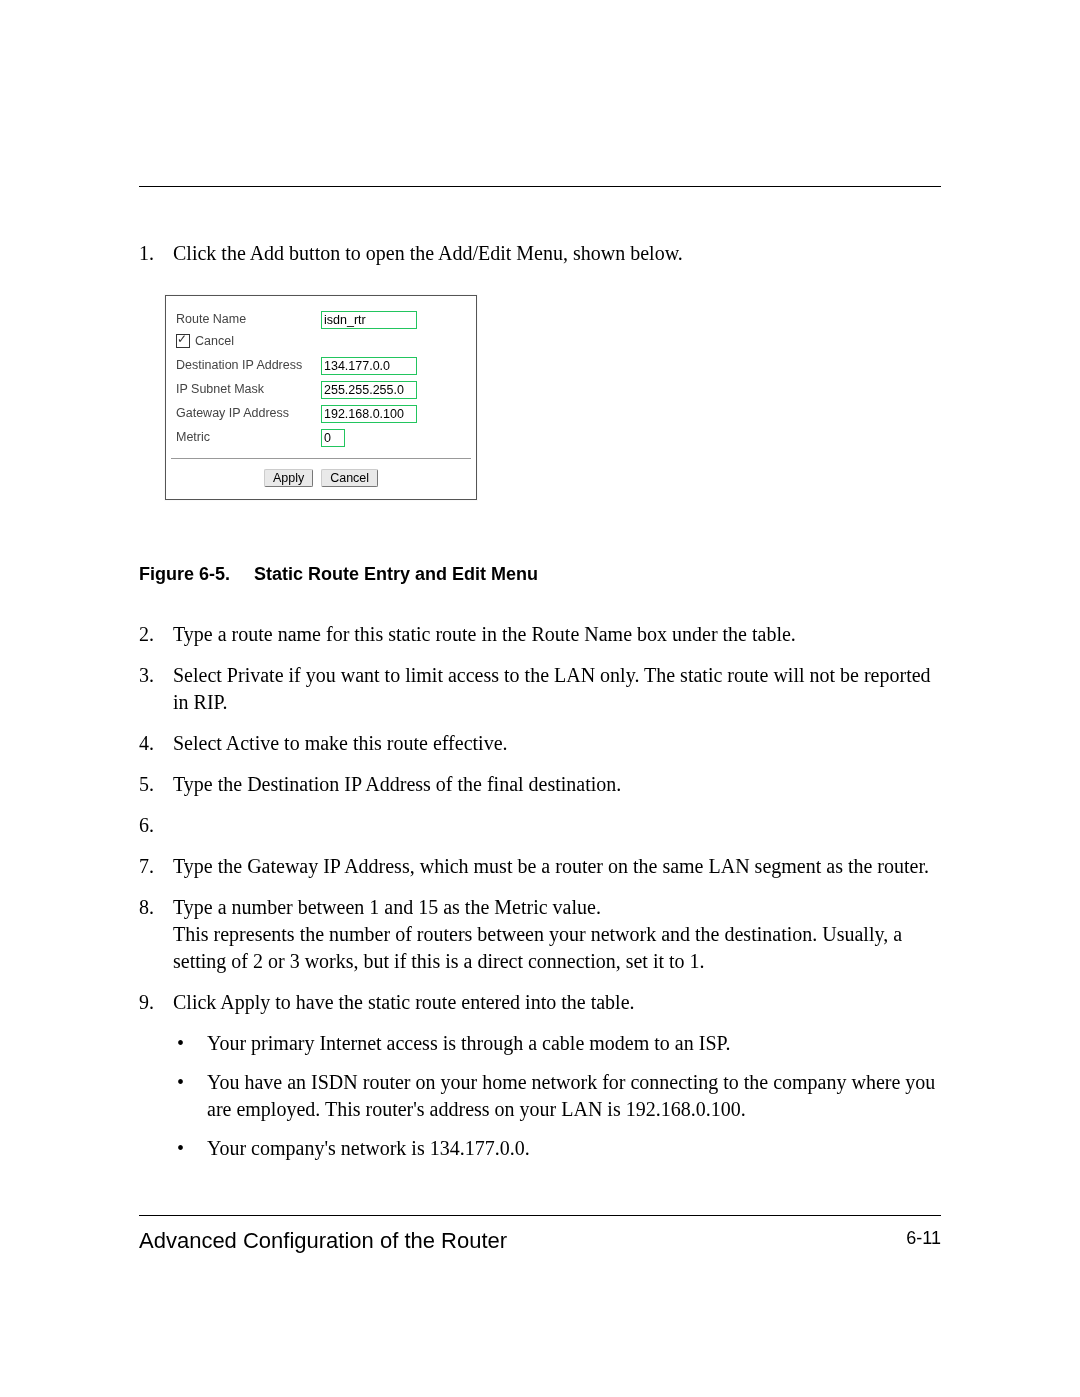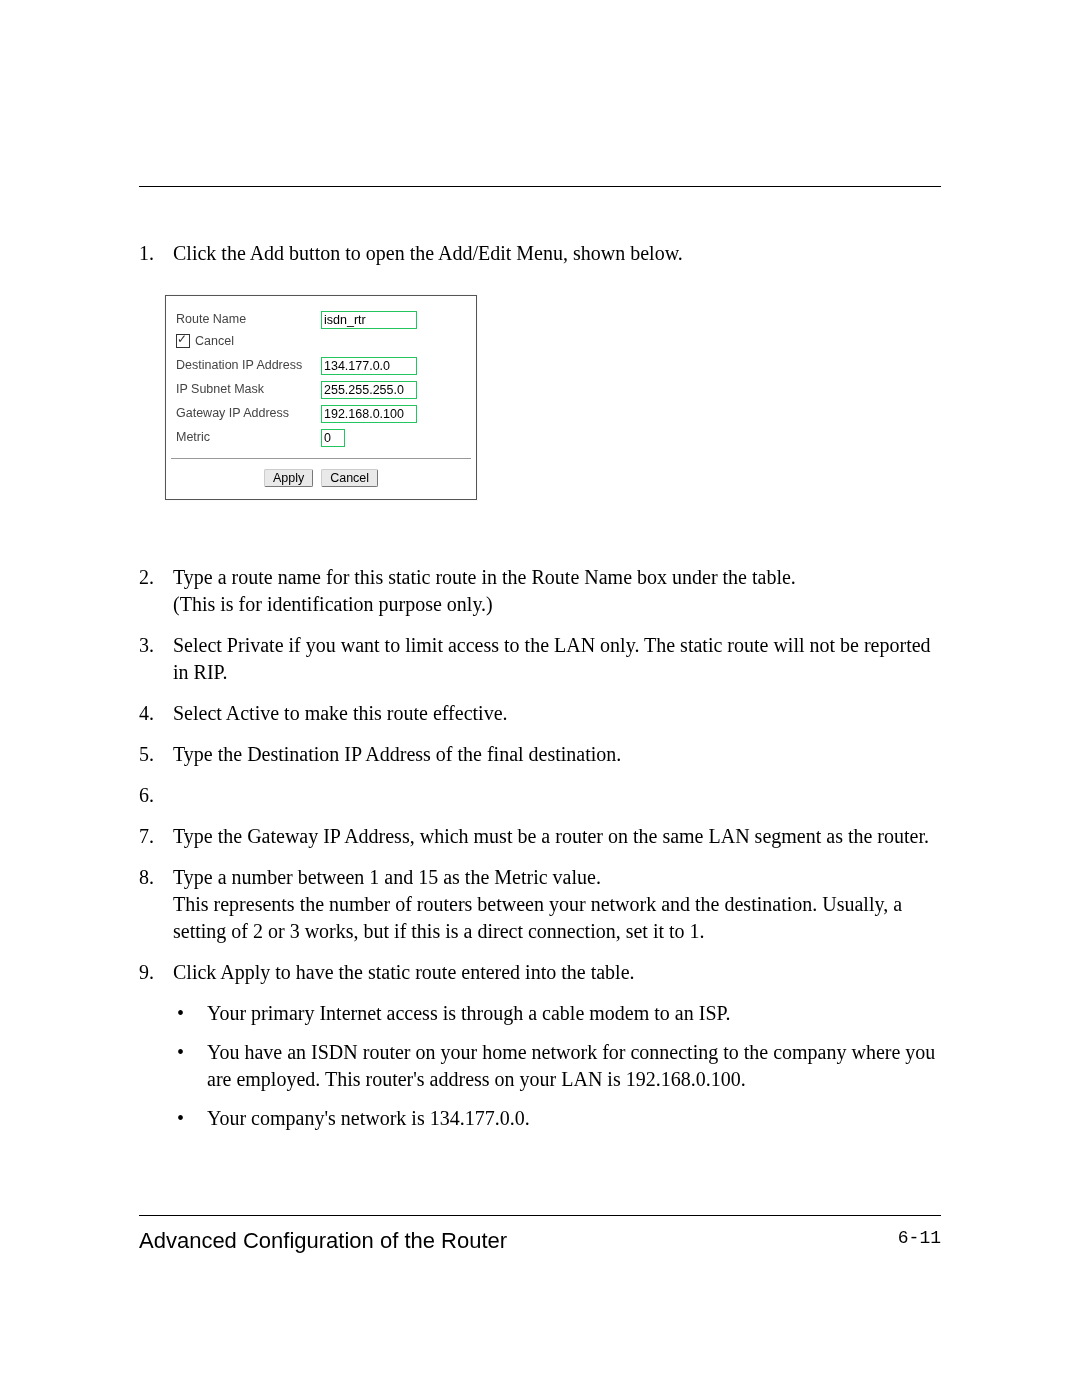--- a/index.html
+++ b/index.html
@@ -165,21 +165,21 @@
     position: absolute;
     top: 1228px;
     left: 139px;
     font-family: Liberation Sans, sans-serif;
     font-size: 22px;
   }
   .footer-right {
     position: absolute;
     top: 1228px;
     right: 139px;
-    font-family: Liberation Mono, monospace;
+    font-family: Liberation Sans, sans-serif;
     font-size: 18px;
   }
 </style>
 </head>
 <body>
 
 <div class="page">
 
   <div class="header-rule"></div>
 
@@ -215,26 +215,29 @@
         <span class="ui-label">Metric</span>
         <input class="ui-input w20" value="0" style="">
       </div>
       <div class="ui-hr"></div>
       <div class="ui-actions">
         <button class="ui-btn">Apply</button>
         <button class="ui-btn">Cancel</button>
       </div>
     </div>
 
+    <div class="figure-caption">
+      <span class="fc-num">Figure 6-5.</span>
+      <span>Static Route Entry and Edit Menu</span>
+    </div>
 
     <div class="ol-item">
       <div class="ol-num">2.</div>
       <div class="ol-body">
         <span>Type a route name for this static route in the Route Name box under the table.</span><br>
-        <span>(This is for identification purpose only.)</span>
       </div>
     </div>
 
     <div class="ol-item">
       <div class="ol-num">3.</div>
       <div class="ol-body">Select Private if you want to limit access to the LAN only. The static route will not be reported in RIP.</div>
     </div>
 
     <div class="ol-item">
       <div class="ol-num">4.</div>

